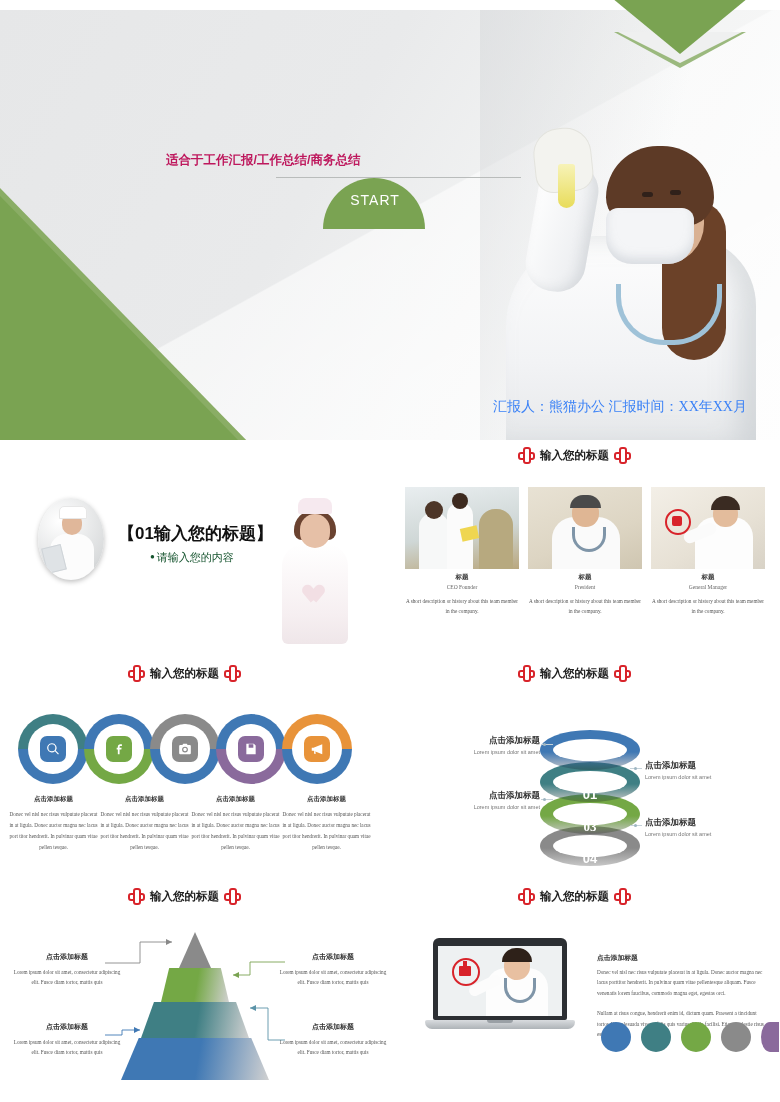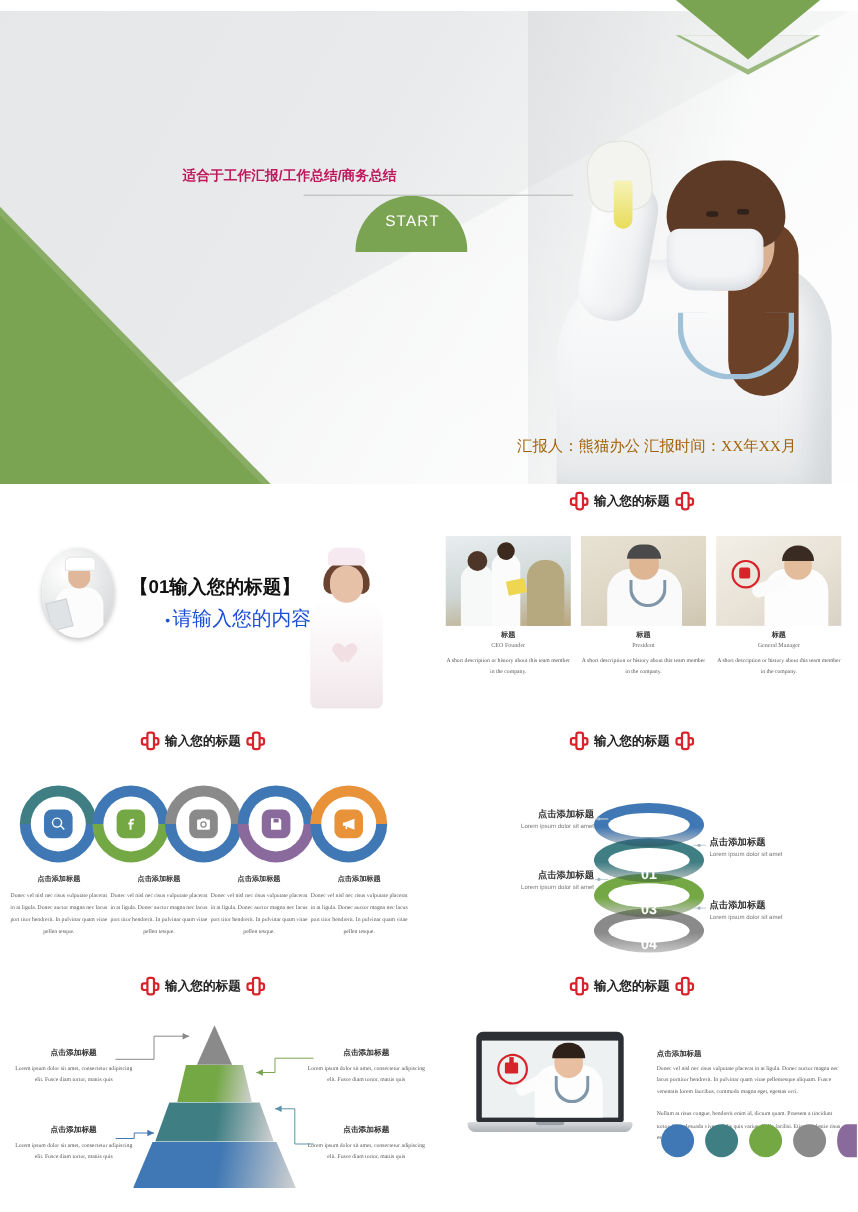--- a/index.html
+++ b/index.html
@@ -71,21 +71,21 @@
   
   .oval-photo{position:absolute;left:38px;top:498px;width:66px;height:82px;border-radius:50%;
     background:radial-gradient(circle at 32% 28%,#ffffff,#d9dbdc 72%,#bcbfc0 100%);
     box-shadow:0 2px 5px rgba(0,0,0,.25);overflow:hidden;}
   .op-head{position:absolute;left:24px;top:14px;width:20px;height:23px;background:#e0b79a;border-radius:10px;}
   .op-cap{position:absolute;left:21px;top:8px;width:26px;height:11px;background:#fff;border-radius:5px 5px 0 0;border:1px solid #e7e7e7;}
   .op-body{position:absolute;left:12px;top:36px;width:44px;height:48px;background:#fcfcfc;border-radius:16px 16px 0 0;}
   .op-board{position:absolute;left:6px;top:48px;width:18px;height:24px;background:#dfe3e6;transform:rotate(-14deg);border:1px solid #cfd4d8;}
 
   .s1-title{position:absolute;left:118px;top:522px;font-size:17px;font-weight:bold;color:#111;}
-  .s1-bullet{position:absolute;left:150px;top:550px;font-size:18px;color:#1d4ed8;}
+  .s1-bullet{position:absolute;left:150px;top:550px;font-size:11px;color:#14532d;}
   .s1-bullet::before{content:"\25CF";font-size:8px;position:relative;top:-2px;margin-right:2px;}
 
   .nurse2{position:absolute;left:268px;top:498px;width:94px;height:146px;}
   .n2-cap{position:absolute;left:30px;top:0px;width:34px;height:16px;background:#f6e9ef;border-radius:8px 8px 2px 2px;}
   .n2-hair{position:absolute;left:26px;top:12px;width:42px;height:30px;background:#6a4230;border-radius:20px 20px 8px 8px;}
   .n2-head{position:absolute;left:32px;top:16px;width:30px;height:34px;background:#e6c0a7;border-radius:15px;}
   .n2-body{position:absolute;left:14px;top:46px;width:66px;height:100px;
     background:linear-gradient(180deg,#ffffff,#f6eff1 70%,#efe6e9 100%);border-radius:22px 22px 6px 6px;}
   .n2-heart{position:absolute;left:36px;top:86px;width:22px;height:20px;}
   .n2-heart::before,.n2-heart::after{content:"";position:absolute;width:11px;height:17px;background:#f2dfe4;border-radius:6px 6px 0 0;top:0;}
@@ -198,21 +198,21 @@
       <div class="dh-arm"></div>
       <div class="dh-glove"></div>
       <div class="dh-tube"></div>
     </div>
 
     <div class="hero-sub">适合于工作汇报/工作总结/商务总结</div>
     <div class="hero-rule"></div>
     <div class="start-circle"></div>
     <div class="start-label">START</div>
 
-    <div style="position:absolute;left:470px;top:398px;width:300px;font-size:14px;color:#a16207;font-family:'Liberation Serif',serif;line-height:1.35;">汇报人：熊猫办公 汇报时间：XX年XX月</div>
+    <div style="position:absolute;left:470px;top:398px;width:300px;font-size:14px;color:#3b82f6;font-family:'Liberation Serif',serif;line-height:1.35;text-align:center;">汇报人：熊猫办公 汇报时间：XX年XX月</div>
   </div>
 
   <div class="sec-head" style="left:518px;top:447px;">
     <span class="cross">
         <i class="c-fill"></i>
         <i class="c-h"></i>
         <i class="c-v"></i>
       </span>
     <span class="sec-title">输入您的标题</span>
     <span class="cross">
@@ -374,21 +374,21 @@
   </div>
 
   <div class="cyl">
     <div class="cring" id="cr3" style="top: 100px; background: linear-gradient(rgb(138, 138, 138) 0%, rgb(138, 138, 138) 55%, rgba(0, 0, 0, 0.22) 100%);">
         <div class="cring-hole"></div>
       </div>
     <div class="cnum" style="top:125px;">04</div>
     <div class="cring" id="cr2" style="top: 68px; background: linear-gradient(rgb(116, 168, 69) 0%, rgb(116, 168, 69) 55%, rgba(0, 0, 0, 0.22) 100%);">
         <div class="cring-hole"></div>
       </div>
-    <div class="cnum" style="top:93px;">03</div>
+    <div class="cnum" style="top:93px;font-family:Liberation Serif, serif;">03</div>
     <div class="cring" id="cr1" style="top: 36px; background: linear-gradient(rgb(63, 127, 132) 0%, rgb(63, 127, 132) 55%, rgba(0, 0, 0, 0.22) 100%);">
         <div class="cring-hole"></div>
       </div>
     <div class="cnum" style="top:61px;">01</div>
     <div class="cring" id="cr0" style="top: 4px; background: linear-gradient(rgb(63, 120, 180) 0%, rgb(63, 120, 180) 55%, rgba(0, 0, 0, 0.22) 100%);">
         <div class="cring-hole"></div>
       </div>
     <div class="cnum" style="top:12px;">01</div>
   </div>
 

